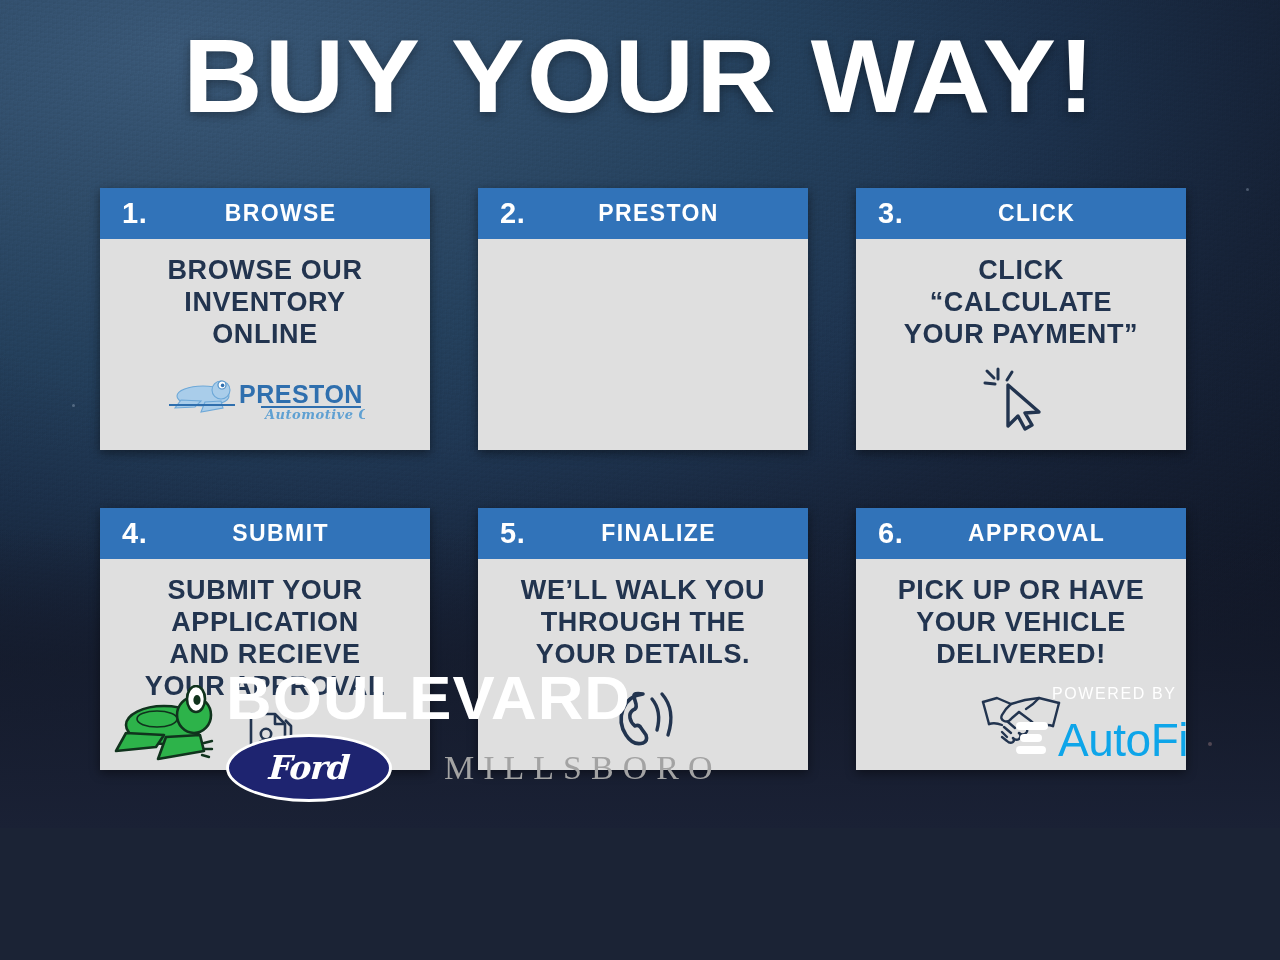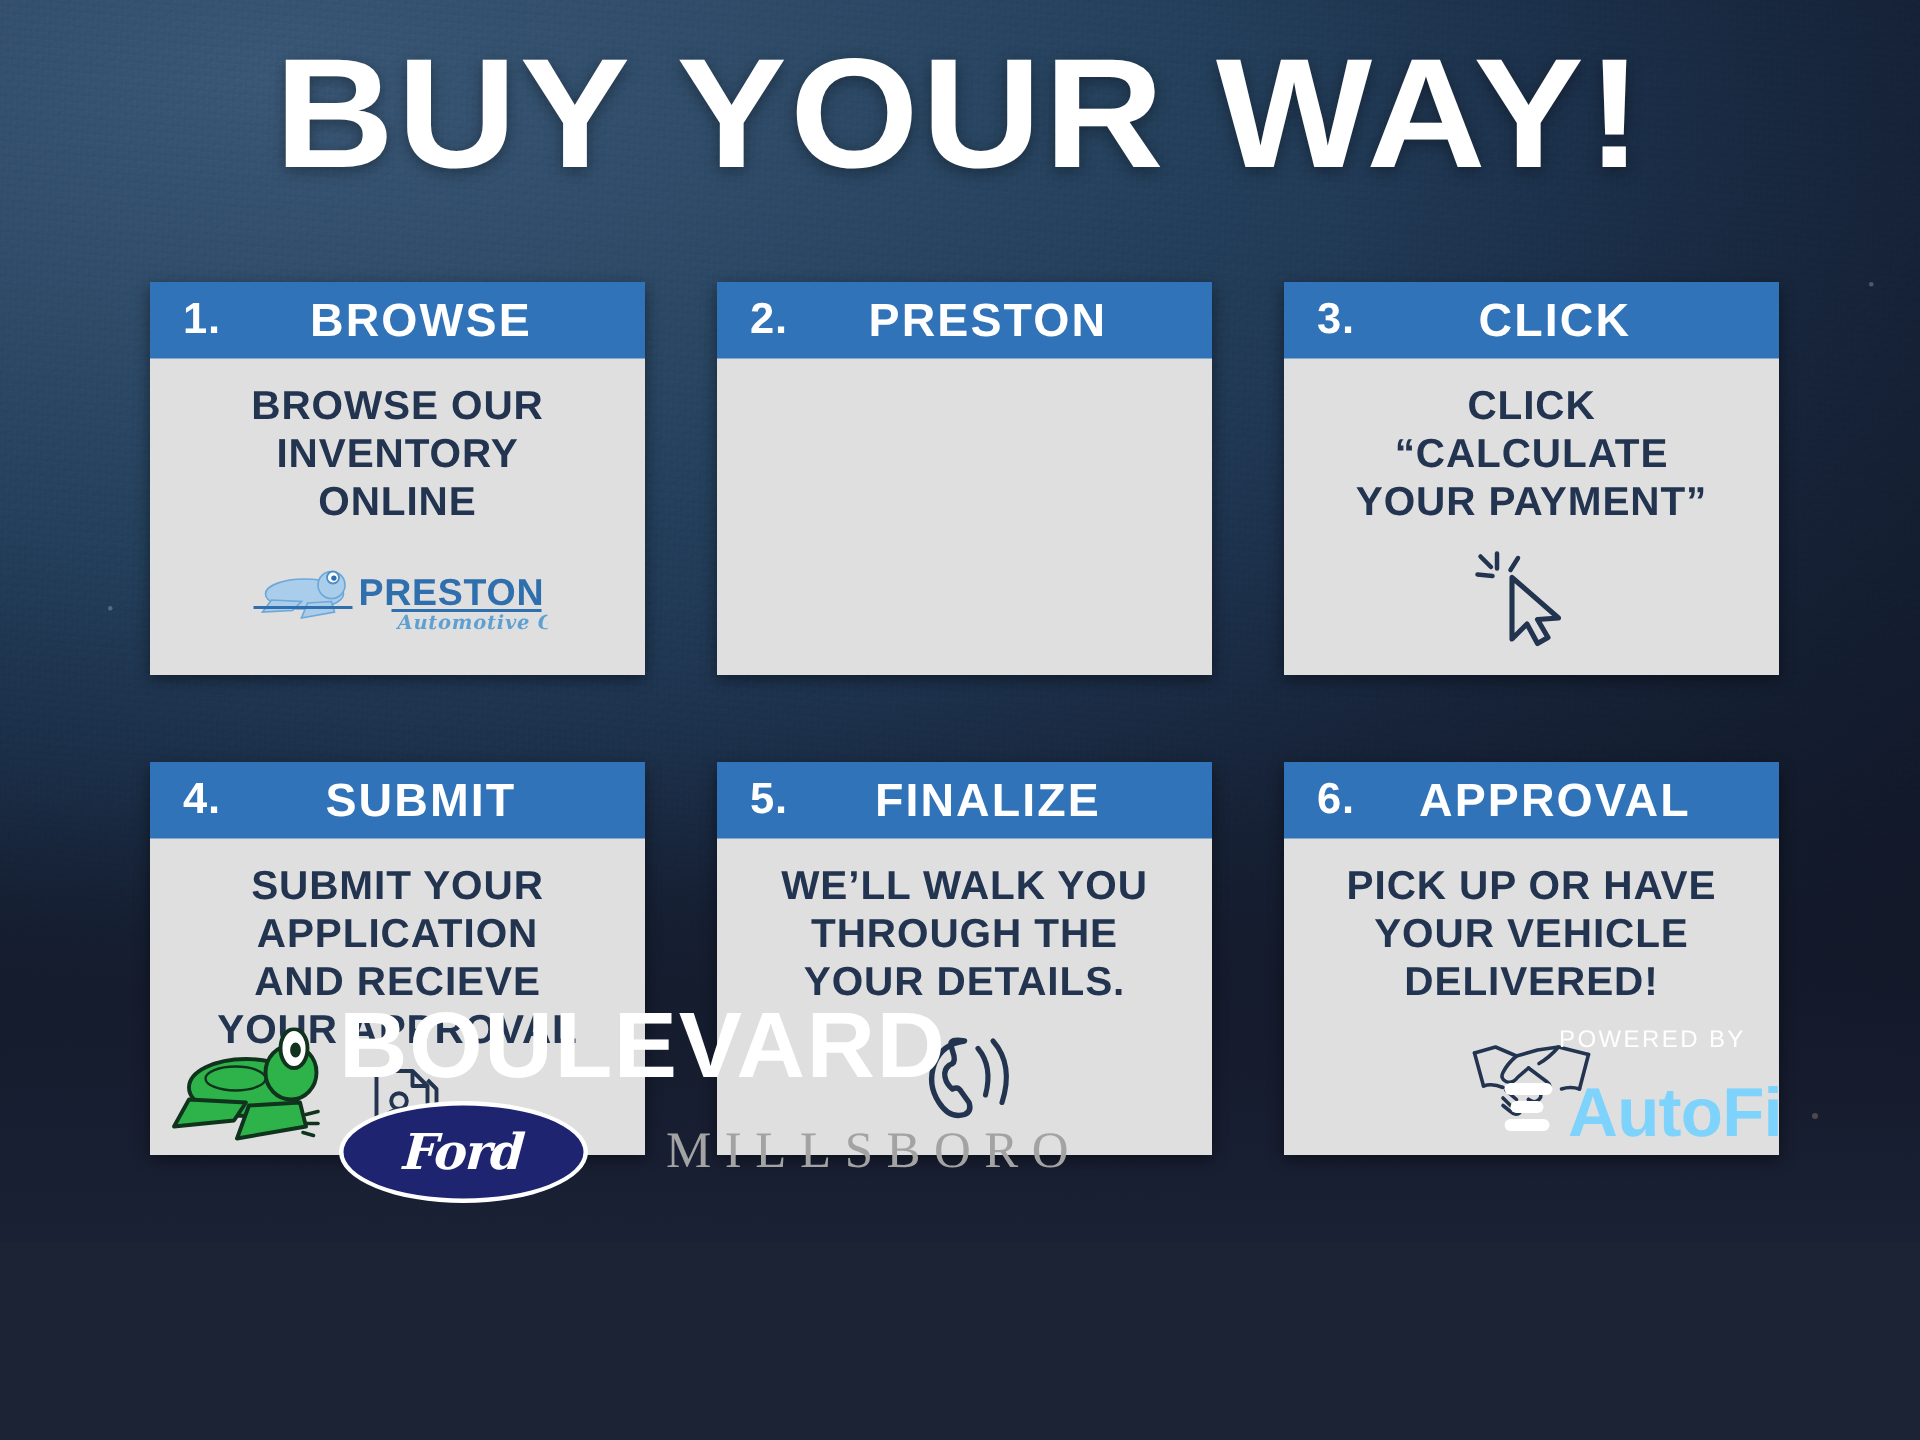--- a/index.html
+++ b/index.html
@@ -78,21 +78,21 @@
     display:flex;align-items:center;
     padding-left:22px;
     box-sizing:border-box;
   }
   .step-num{
     color:#ffffff;font-weight:700;font-size:29px;line-height:1;
     margin-right:18px;
     letter-spacing:.5px;
   }
   .step-title{
-    color:#ffffff;font-weight:700;font-size:31px;line-height:1;
+    color:#ffffff;font-weight:700;font-size:23px;line-height:1;
     letter-spacing:1.4px;
     flex:1;text-align:center;padding-right:34px;
     white-space:nowrap;
   }
   .card-body{
     flex:1;display:flex;flex-direction:column;
     align-items:center;justify-content:flex-start;
     padding:16px 20px 8px;
     box-sizing:border-box;
   }
@@ -155,21 +155,21 @@
     position:absolute;right:92px;top:32px;
     text-align:left;
   }
   .powered{
     color:#ffffff;font-size:16px;font-weight:400;letter-spacing:1.6px;
     margin-left:36px;margin-bottom:13px;
   }
   .autofi-row{display:flex;align-items:center;}
   .autofi-mark{margin-right:8px;}
   .autofi-word{
-    color:#7dd3fc;font-weight:700;font-size:46px;line-height:1;
+    color:#0ea5e9;font-weight:400;font-size:46px;line-height:1;
     letter-spacing:-.5px;
   }
 </style>
 </head>
 <body>
 
 <div class="stage">
 
   <div class="bg"></div>
   <div class="bg-noise"></div>

